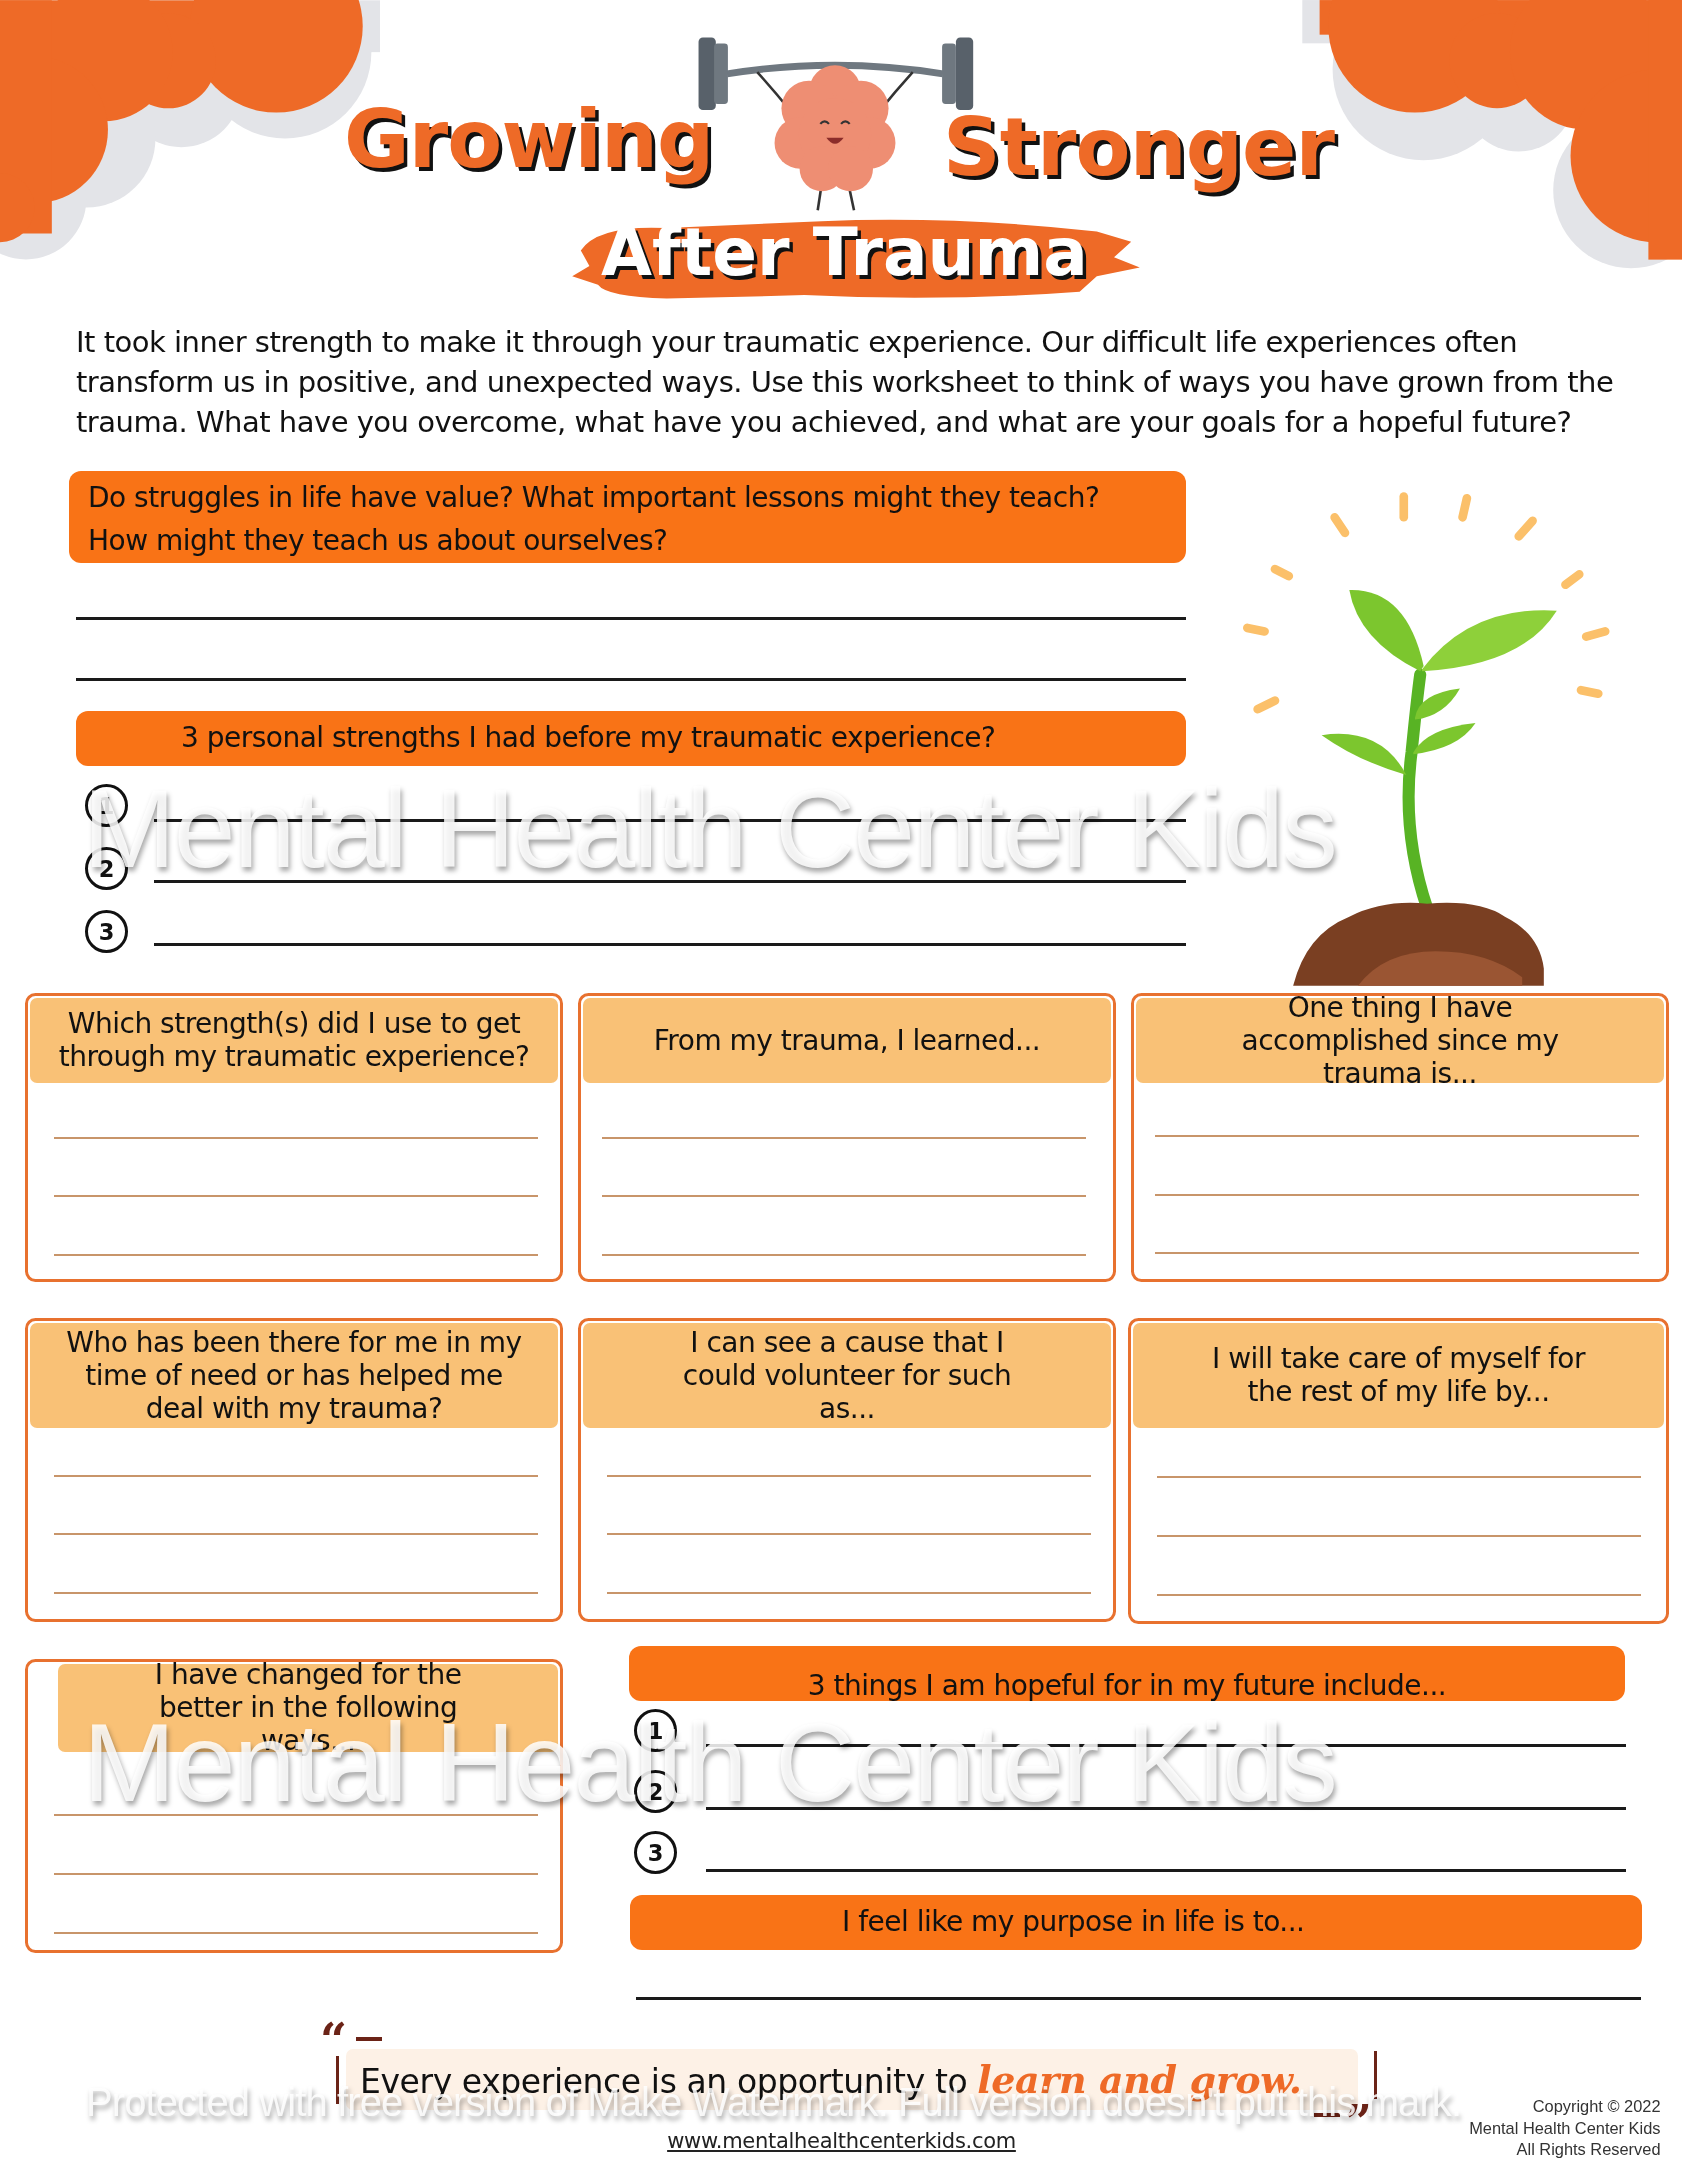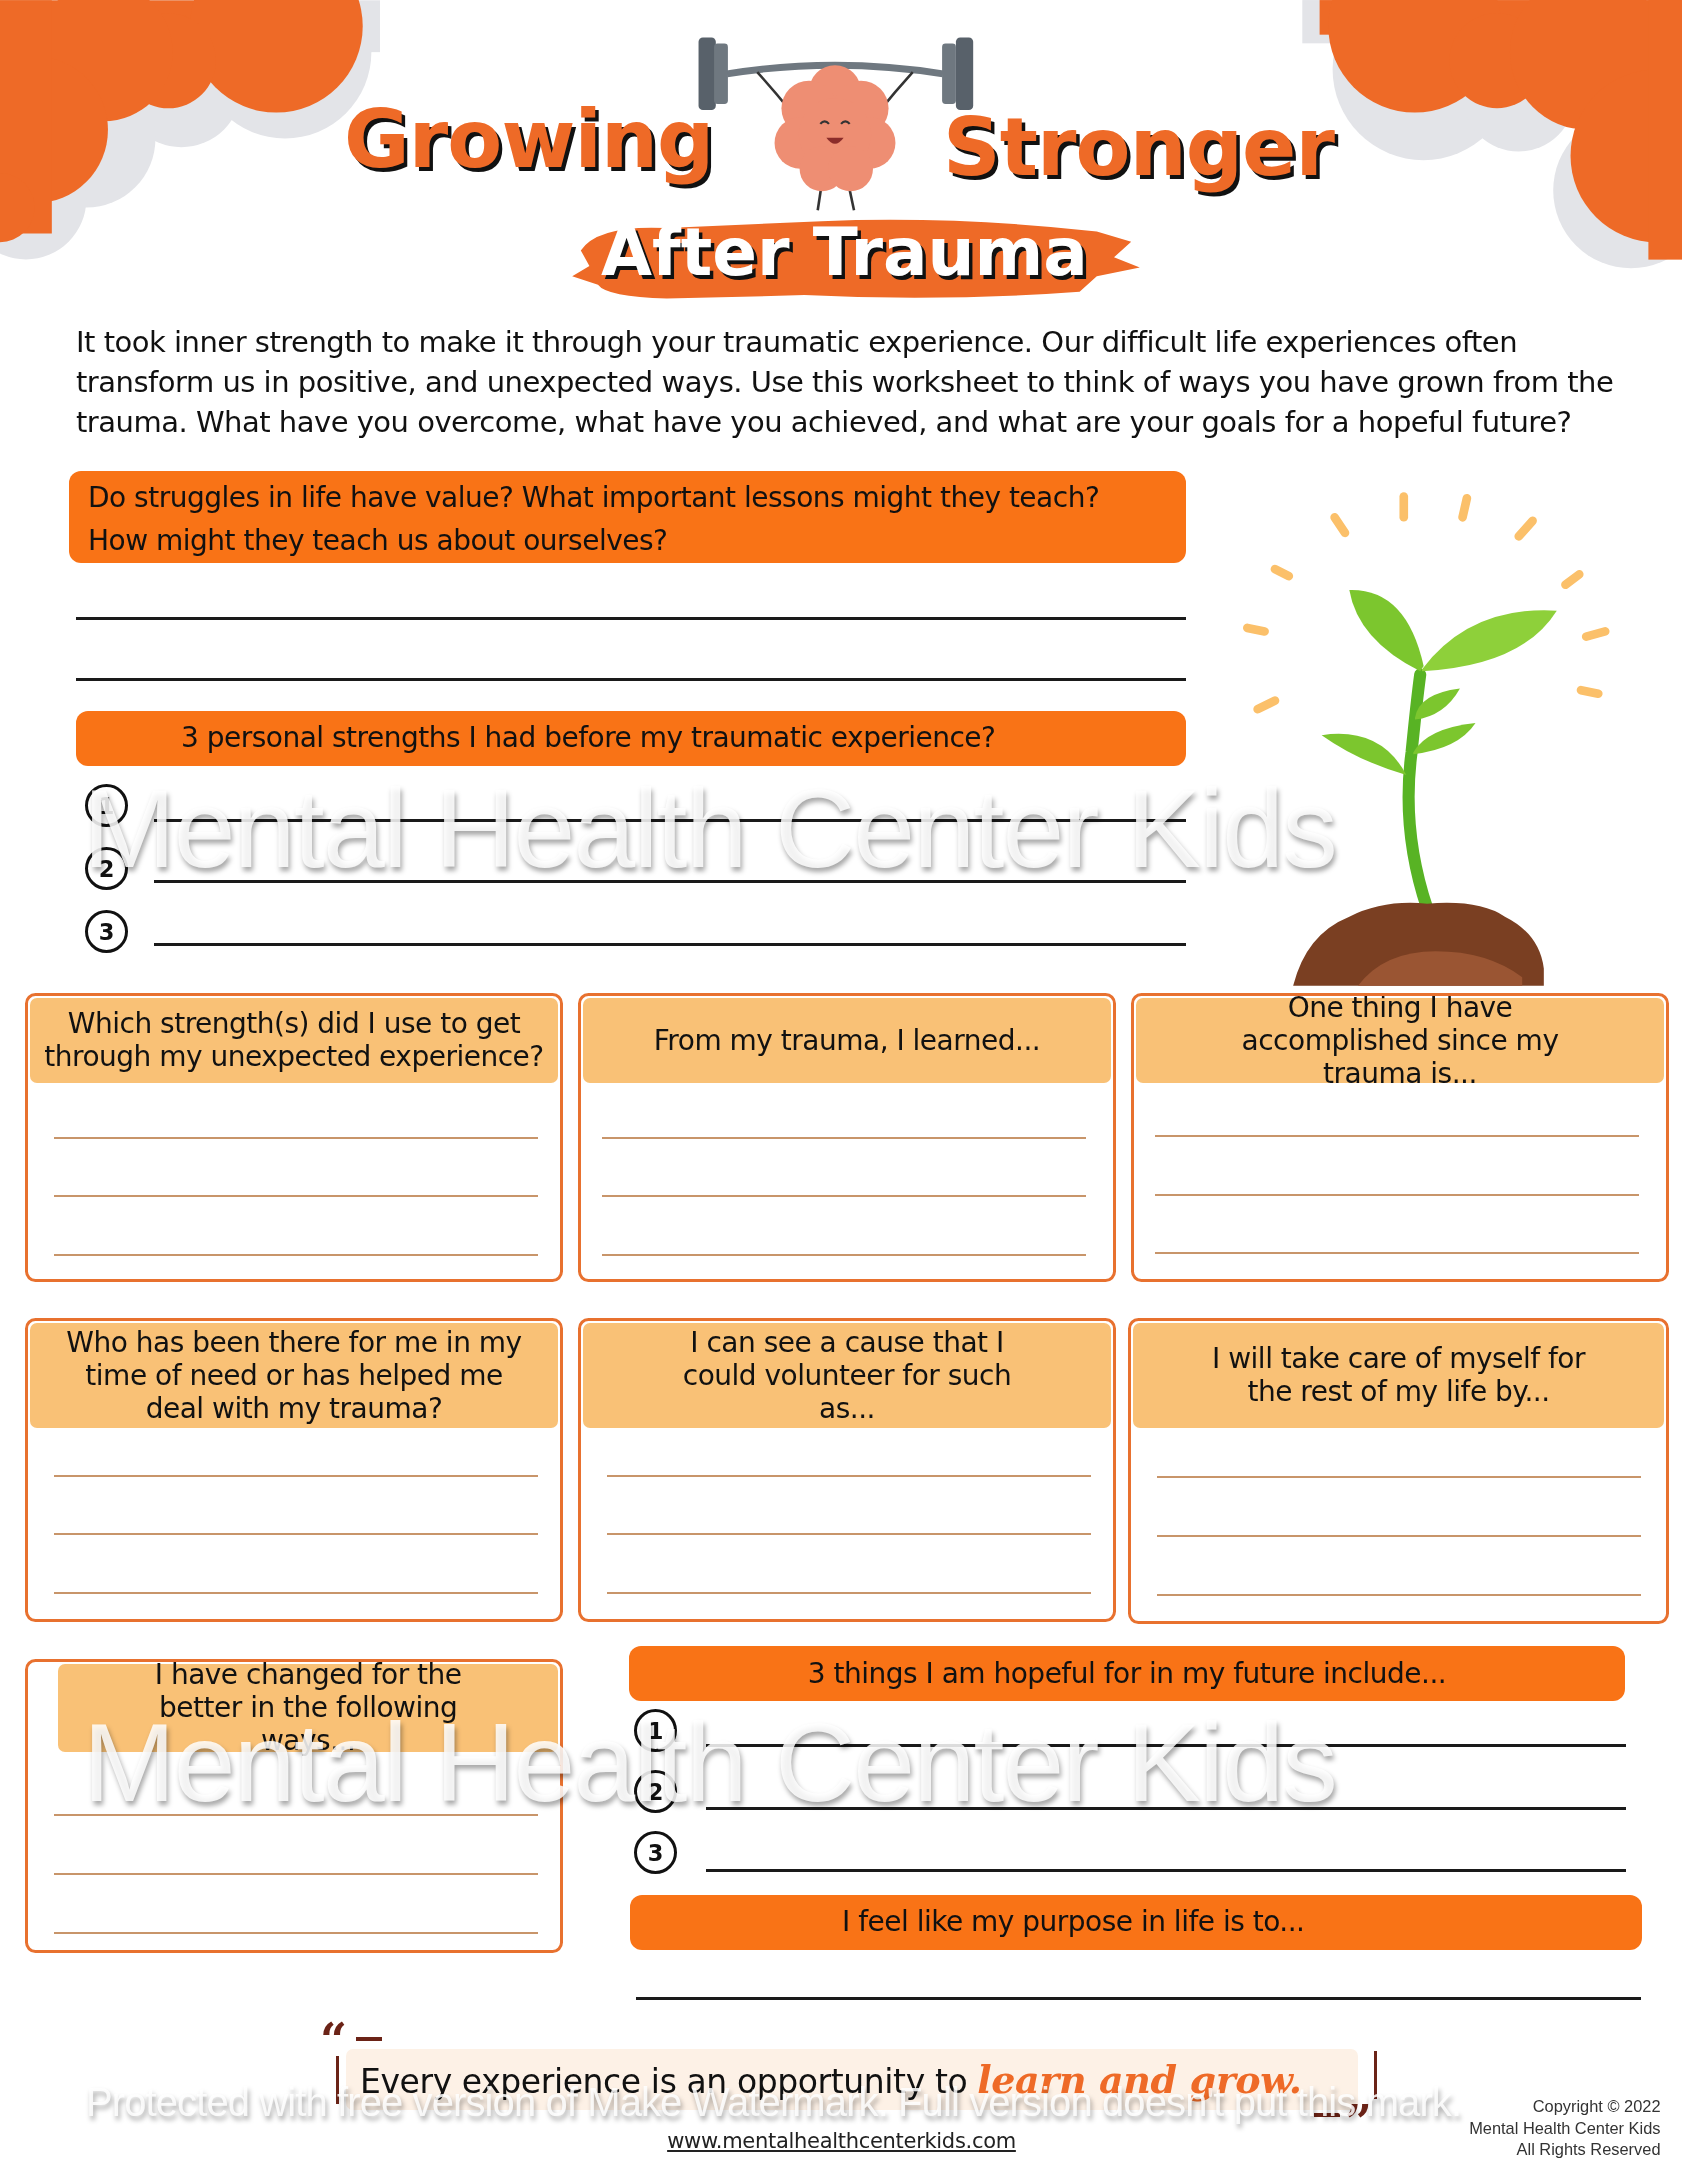--- a/index.html
+++ b/index.html
@@ -226,21 +226,21 @@
     <path d="M236 290 Q240 262 288 256 Q270 288 236 292 Z" fill="#7cc62e"></path>
     <path d="M234 330 Q250 302 306 296 Q286 326 234 332 Z" fill="#7cc62e"></path>
     <path d="M226 356 Q170 340 128 310 Q196 300 226 356 Z" fill="#7cc62e"></path>
 
     <path d="M95 600 Q110 540 160 520 Q200 500 250 505 Q310 500 340 520 Q380 540 385 580 L385 600 Z" fill="#7a3f22"></path>
     <path d="M170 600 Q200 560 260 560 Q320 560 360 590 L360 600 Z" fill="#9a5533"></path>
   </svg>
 </div>
 
 <div class="card" style="left:25px; top:993px; width:538px; height:289px;">
-  <div class="card-head" style="height:85px;">Which strength(s) did I use to get through my unexpected experience?</div>
+  <div class="card-head" style="height:85px;">Which strength(s) did I use to get through my traumatic experience?</div>
   <div class="card-lines">
     <div class="card-line" style="left:26px; top:54px; width:484px;"></div>
     <div class="card-line" style="left:26px; top:112px; width:484px;"></div>
     <div class="card-line" style="left:26px; top:171px; width:484px;"></div>
   </div>
 </div>
 <div class="card" style="left:578px; top:993px; width:538px; height:289px;">
   <div class="card-head" style="height:85px;">From my trauma, I learned...</div>
   <div class="card-lines">
     <div class="card-line" style="left:21px; top:54px; width:484px;"></div>
@@ -284,21 +284,21 @@
 
 <div class="card" style="left:25px; top:1659px; width:538px; height:294px;">
   <div class="card-head" style="height:88px; padding:0 86px;margin-left:30px;">I have changed for the better in the following ways...</div>
   <div class="card-lines">
     <div class="card-line" style="left:26px; top:62px; width:484px;"></div>
     <div class="card-line" style="left:26px; top:121px; width:484px;"></div>
     <div class="card-line" style="left:26px; top:180px; width:484px;"></div>
   </div>
 </div>
 
-<div class="banner" style="left:629px; top:1646px; width:996px; height:55px; padding-top:6px; text-align:center;">
+<div class="banner" style="left:629px; top:1646px; width:996px; height:55px; padding-top:18px; text-align:center;">
   <span>3 things I am hopeful for in my future include...</span>
 </div>
 <div class="num-circle" style="left:634px; top:1709px;">1</div>
 <div class="write-line" style="left:706px; top:1744px; width:920px;"></div>
 <div class="num-circle" style="left:634px; top:1770px;">2</div>
 <div class="write-line" style="left:706px; top:1807px; width:920px;"></div>
 <div class="num-circle" style="left:634px; top:1831px;">3</div>
 <div class="write-line" style="left:706px; top:1869px; width:920px;"></div>
 
 <div class="banner" style="left:630px; top:1895px; width:1012px; height:55px; padding:5.2px 0 0 212px;">

